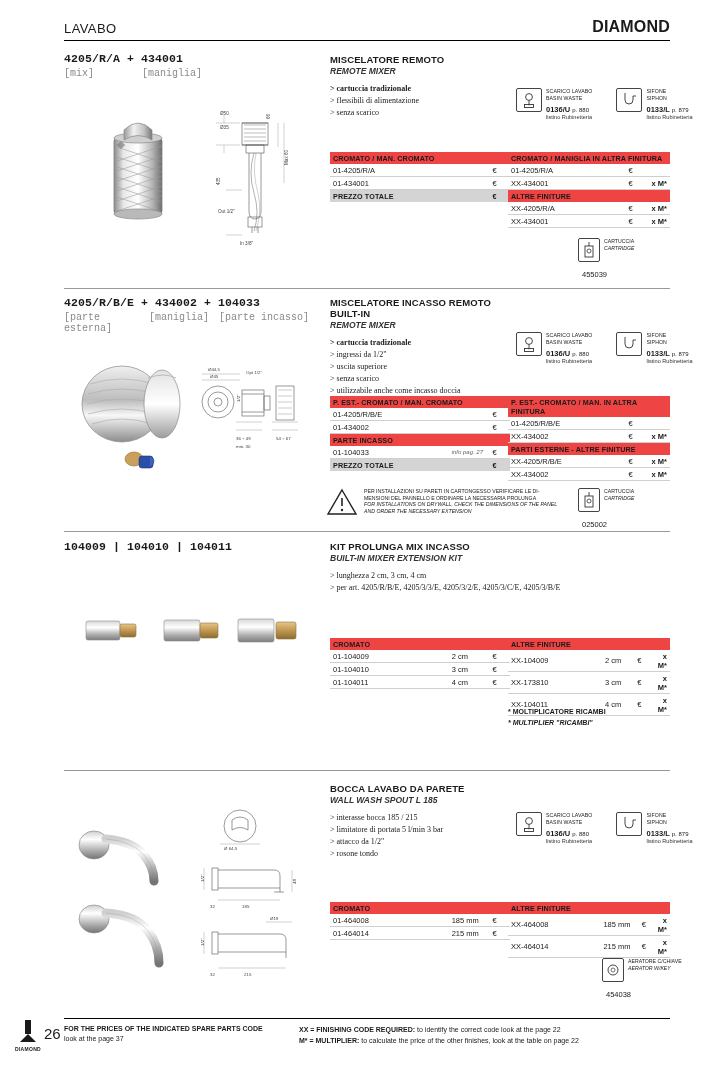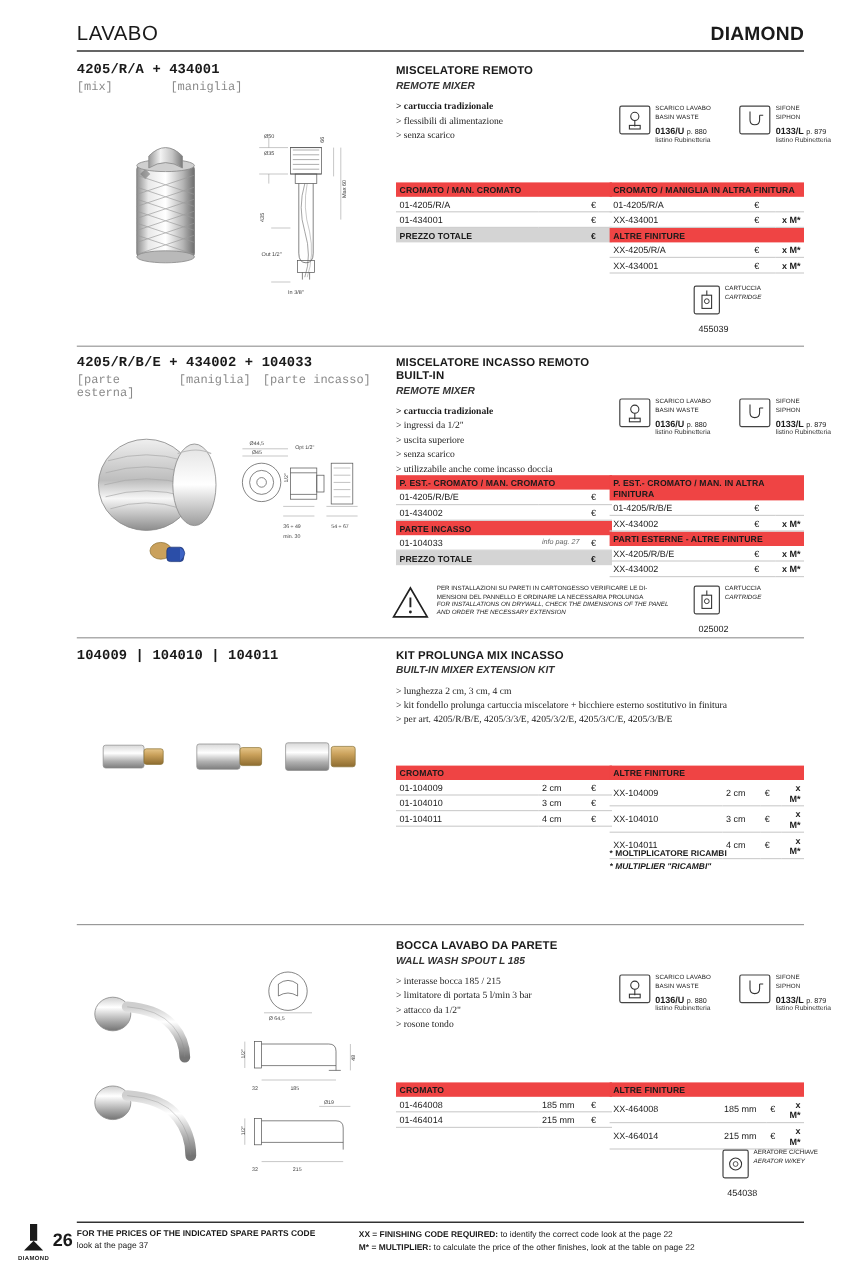--- a/index.html
+++ b/index.html
@@ -13,21 +13,21 @@
     overflow: hidden;
   }
   .page { position: relative; width: 710px; height: 1065px; padding: 0; }
 
   
   .header {
     position: absolute; left: 64px; top: 18px; width: 606px;
     display: flex; align-items: flex-end; justify-content: space-between;
     border-bottom: 1px solid #000; padding-bottom: 4px;
   }
-  .header-title { font-size: 17px; letter-spacing: .4px; font-weight: 400; }
+  .header-title { font-size: 13px; letter-spacing: .4px; font-weight: 400; }
   .brand { font-size: 16px; font-weight: bold; letter-spacing: .2px; }
 
   
   .section { position: absolute; left: 64px; width: 606px; font-family: Liberation Mono, monospace; }
   .sec-rule { position: absolute; left: 64px; width: 606px; border-top: 1px solid #999; }
 
   .code-title { font-size: 11.5px; font-weight: bold; letter-spacing: .1px; }
   .code-subs { font-size: 10px; color: #8a8a8a; margin-top: 3px; display: flex; }
   .code-subs span { display: inline-block; }
 
@@ -77,21 +77,21 @@
   
   .imgbox { position: absolute; }
   svg { display: block; }
 
   
   .footer {
     position: absolute; left: 64px; top: 1018px; width: 606px;
     border-top: 1px solid #000; padding-top: 5px;
     display: flex; gap: 10px;
   }
-  .pagenum { position: absolute; left: 44px; top: 1025px; font-size: 15px; font-weight: bold; }
+  .pagenum { position: absolute; left: 44px; top: 1025px; font-size: 15px; font-weight: normal; }
   .foot-left { width: 225px; font-size: 7px; line-height: 10px; }
   .foot-left b { font-size: 7px; }
   .foot-right { font-size: 7px; line-height: 11px; }
   .foot-right b { font-weight: bold; }
   .brandmark { position: absolute; left: 6px; top: 1018px; text-align: center; width: 44px; }
   .brandmark-label { font-size: 5px; font-weight: bold; letter-spacing: .3px; margin-top: 2px; }
 
   .multi-note { font-size: 7px; font-weight: bold; line-height: 11px; }
   .multi-note .it { font-style: italic; }
 </style>
@@ -543,21 +543,20 @@
         <rect x="44" y="17" width="20" height="17" rx="2" fill="url(#brs)" stroke="#8a7236" stroke-width=".6"></rect>
       </g>
     </svg>
   </div>
 
   <div style="position:absolute; left:330px; top:541px; width:320px;">
     <div class="desc-title">KIT PROLUNGA MIX INCASSO</div>
     <div class="desc-sub">BUILT-IN MIXER EXTENSION KIT</div>
     <div class="bullets">
       <div>&gt; lunghezza 2 cm, 3 cm, 4 cm</div>
-      <div>&gt; kit fondello prolunga cartuccia miscelatore + bicchiere esterno sostitutivo in finitura</div>
       <div>&gt; per art. 4205/R/B/E, 4205/3/3/E, 4205/3/2/E, 4205/3/C/E, 4205/3/B/E</div>
     </div>
   </div>
 
   <div style="position:absolute; left:330px; top:638px; width:180px;">
     <table class="ptable">
       <tbody>
           <tr class="hdr-row">
             <td colspan="3">CROMATO</td>
           </tr>
@@ -585,21 +584,21 @@
           <tr class="hdr-row">
             <td colspan="4">ALTRE FINITURE</td>
           </tr>
       <tr class="rowline">
             <td class="c-code" style="width:44%">XX-104009</td>
             <td style="width:20%">2 cm</td>
             <td class="c-eur">€</td>
             <td class="c-mul">x M*</td>
           </tr>
       <tr class="rowline">
-            <td class="c-code">XX-104010</td>
+            <td class="c-code">XX-173810</td>
             <td>3 cm</td>
             <td class="c-eur">€</td>
             <td class="c-mul">x M*</td>
           </tr>
       <tr class="rowline">
             <td class="c-code">XX-104011</td>
             <td>4 cm</td>
             <td class="c-eur">€</td>
             <td class="c-mul">x M*</td>
           </tr>

